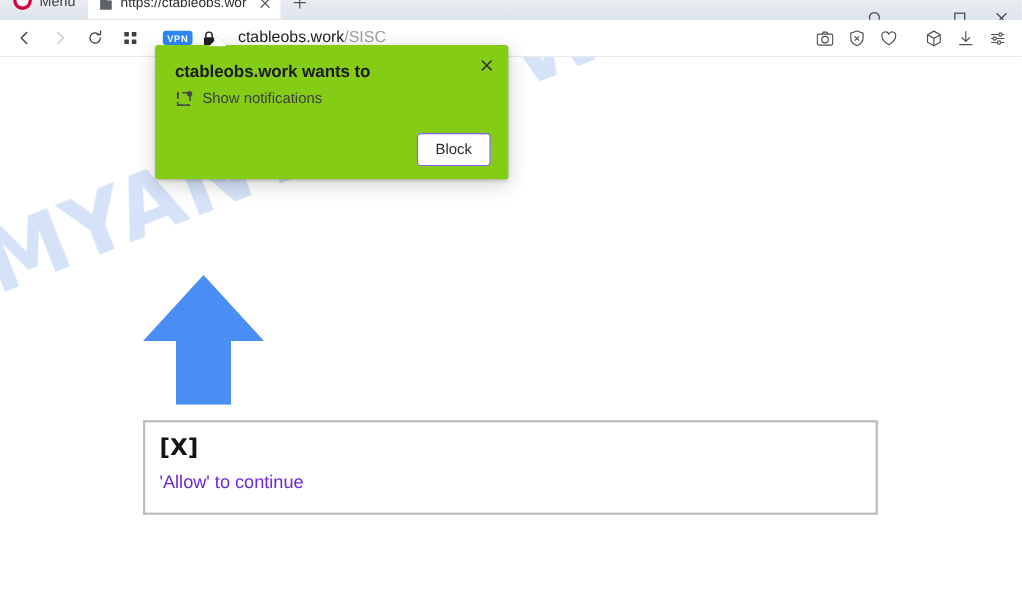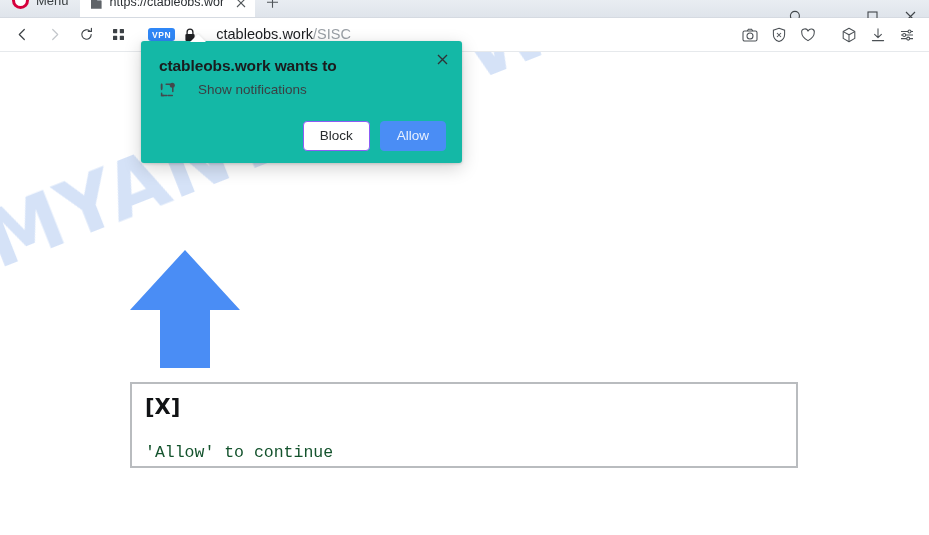--- a/index.html
+++ b/index.html
@@ -253,34 +253,34 @@
   }
   .content-close {
     font-family: "DejaVu Sans", sans-serif;
     font-size: 21px;
     font-weight: bold;
     color: #111315;
     line-height: 1;
     margin-top: 1px;
   }
   .content-sub {
-    font-family: Liberation Mono, monospace;
+    font-family: Liberation Sans, sans-serif;
     font-size: 16.5px;
-    color: #14532d;
-    margin-top: 26px;
+    color: #6d28d9;
+    margin-top: 12px;
     line-height: 1.1;
   }
 
   
   .perm-popup {
     position: absolute;
     left: 141px;
     top: 41px;
     width: 321px;
-    background: #14b8a6;
+    background: #84cc16;
     border-radius: 3px;
     box-shadow: 0 1px 3px rgba(0,0,0,0.16), 0 5px 18px rgba(0,0,0,0.18);
     z-index: 40;
     padding: 16px 16px 12px 18px;
     box-sizing: border-box;
   }
   .perm-tail {
     position: absolute;
     left: 49px;
     top: -7px;
@@ -304,21 +304,21 @@
     font-size: 15.5px;
     font-weight: bold;
     color: #1a1c1e;
     line-height: 1.2;
     margin: 0 0 6px 0;
     letter-spacing: -0.1px;
   }
   .perm-row {
     display: flex;
     align-items: center;
-    gap: 22px;
+    gap: 8px;
   }
   .perm-icon { flex: 0 0 auto; display:flex; color:#44484c; }
   .perm-text {
     font-size: 13.5px;
     color: #3b3f43;
     line-height: 1;
   }
   .perm-actions {
     display: flex;
     justify-content: flex-end;
@@ -515,17 +515,16 @@
         <svg width="17" height="17" viewBox="0 0 17 17">
           <path d="M11.3 2.3H2.6v11.2h11.2V5.4" stroke="currentColor" stroke-width="1.5" fill="none" stroke-linecap="round" stroke-dasharray="4.2 4.6" stroke-dashoffset="0"></path>
           <path d="M2.6 2.3v5.1M2.6 13.5h5.2" stroke="currentColor" stroke-width="1.5" fill="none" stroke-linecap="round"></path>
           <circle cx="13.3" cy="3.3" r="2.5" fill="currentColor"></circle>
         </svg>
       </span>
       <span class="perm-text">Show notifications</span>
     </div>
     <div class="perm-actions">
       <div class="btn btn-block">Block</div>
-      <div class="btn btn-allow">Allow</div>
     </div>
   </div>
 
 </div>
 
 </body></html>

